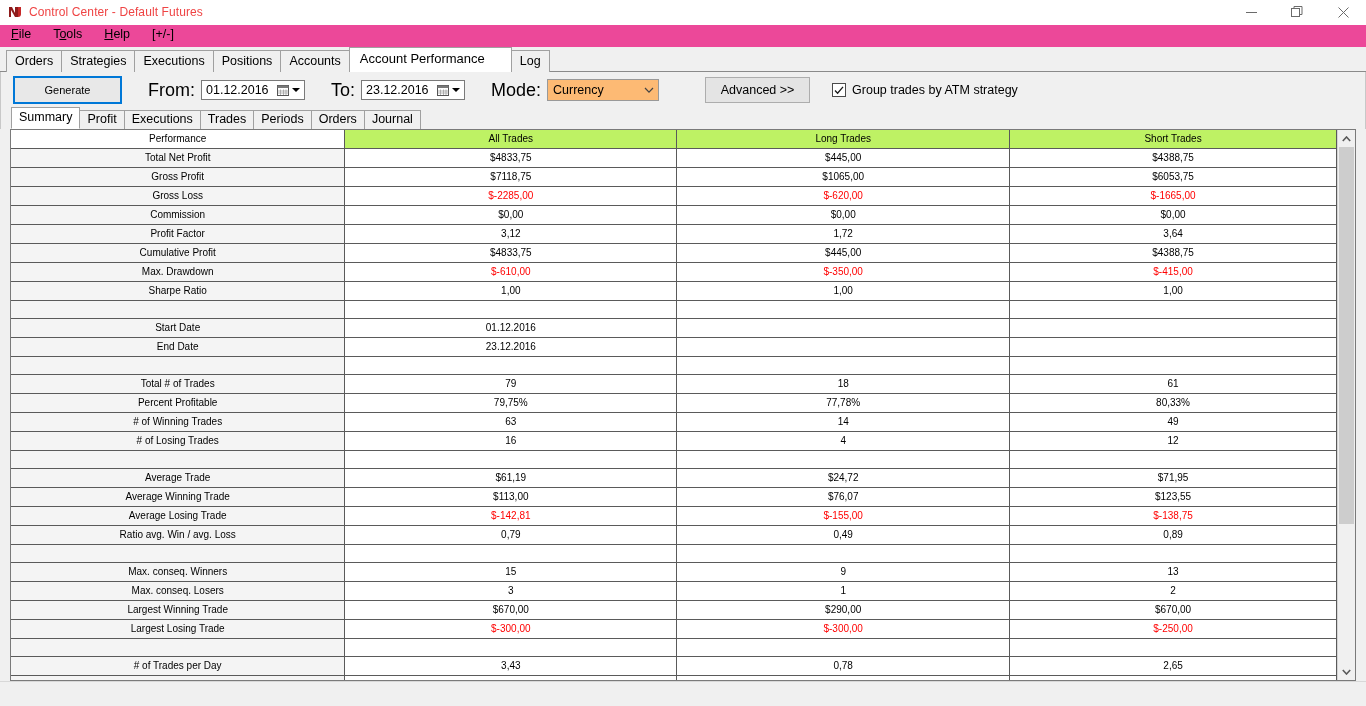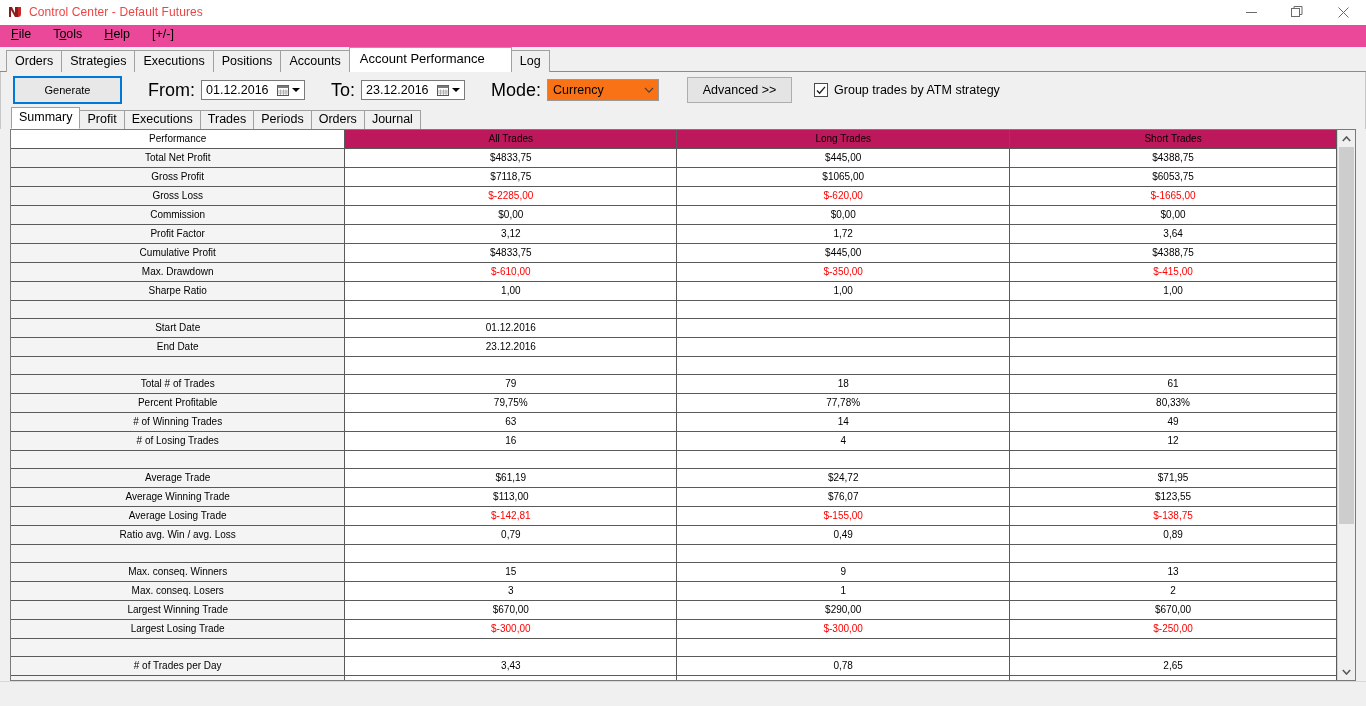--- a/index.html
+++ b/index.html
@@ -142,40 +142,40 @@
   .date-box .cal-ico { width: 13px; height: 13px; margin-right:2px; }
   .date-box .drop-ar {
     width: 0; height: 0;
     border-left: 4px solid transparent;
     border-right: 4px solid transparent;
     border-top: 4px solid #000;
     margin-right: 2px;
   }
   .combo {
     width: 105px; height: 20px;
-    background: #f97316;
+    background: #fdba74;
     border: 1px solid #999;
     display: flex; align-items: center;
     padding-left: 5px;
     font-size: 12.5px;
     position: relative;
   }
   .combo .cv { flex: 1; }
   .combo .chev {
     width: 18px;
     display:flex; align-items:center; justify-content:center;
     color:#333;
   }
   .adv-btn {
     width: 103px; height: 24px;
     background: #e4e4e4;
     border: 1px solid #adadad;
     font-size: 12.5px;
     display:flex; align-items:center; justify-content:center;
-    margin-left: 28px;
+    margin-left: 46px;
   }
   .chk-wrap {
     display:flex; align-items:center;
     margin-left: 22px;
     font-size: 12.5px;
   }
   .chk {
     width: 12px; height: 12px;
     border: 1px solid #4a4a4a;
     background: #fff;
@@ -252,21 +252,21 @@
     text-align: center;
     overflow: hidden;
     white-space: nowrap;
     box-sizing: border-box;
   }
   table.perf td.lbl {
     text-align: center;
     background: #f4f4f4;
   }
   table.perf tr.header td {
-    background: #be185d;
+    background: #bef264;
     border-bottom: 1px solid #5a5a5a;
   }
   table.perf tr.header td.lbl { background:#ffffff; }
   table.perf td.val { background: #ffffff; }
   table.perf td.neg { color: #ff0000; }
   table.perf tr.spacer td { height: 18px; }
 
   
   .vscroll {
     width: 17px;

